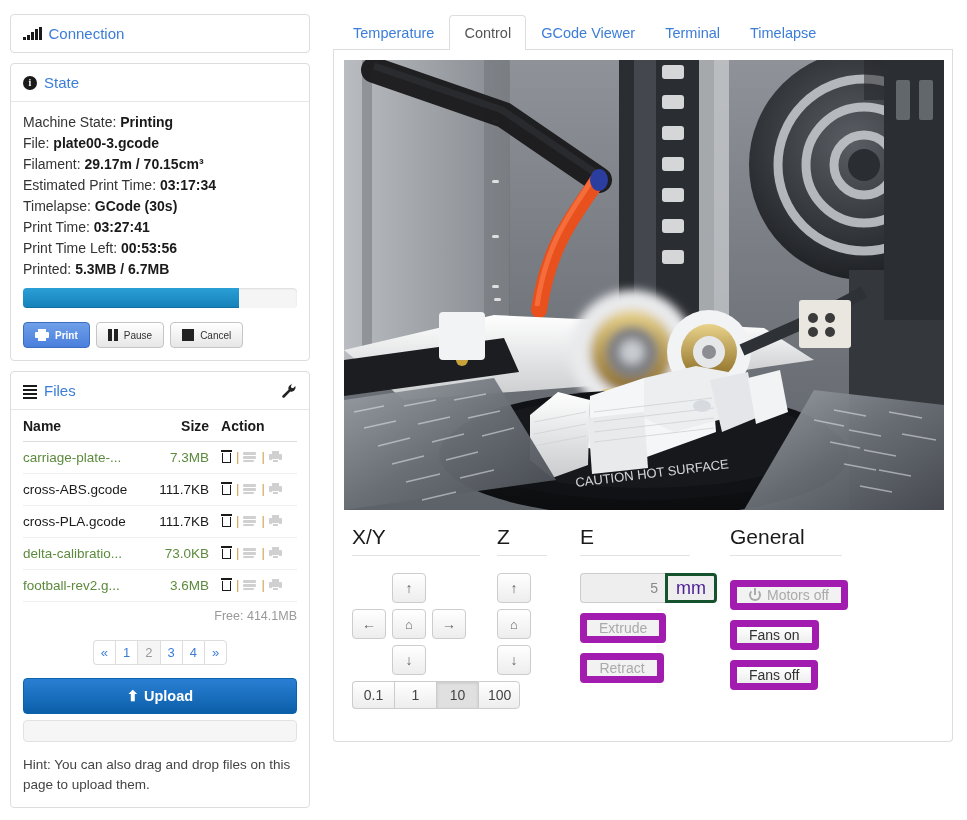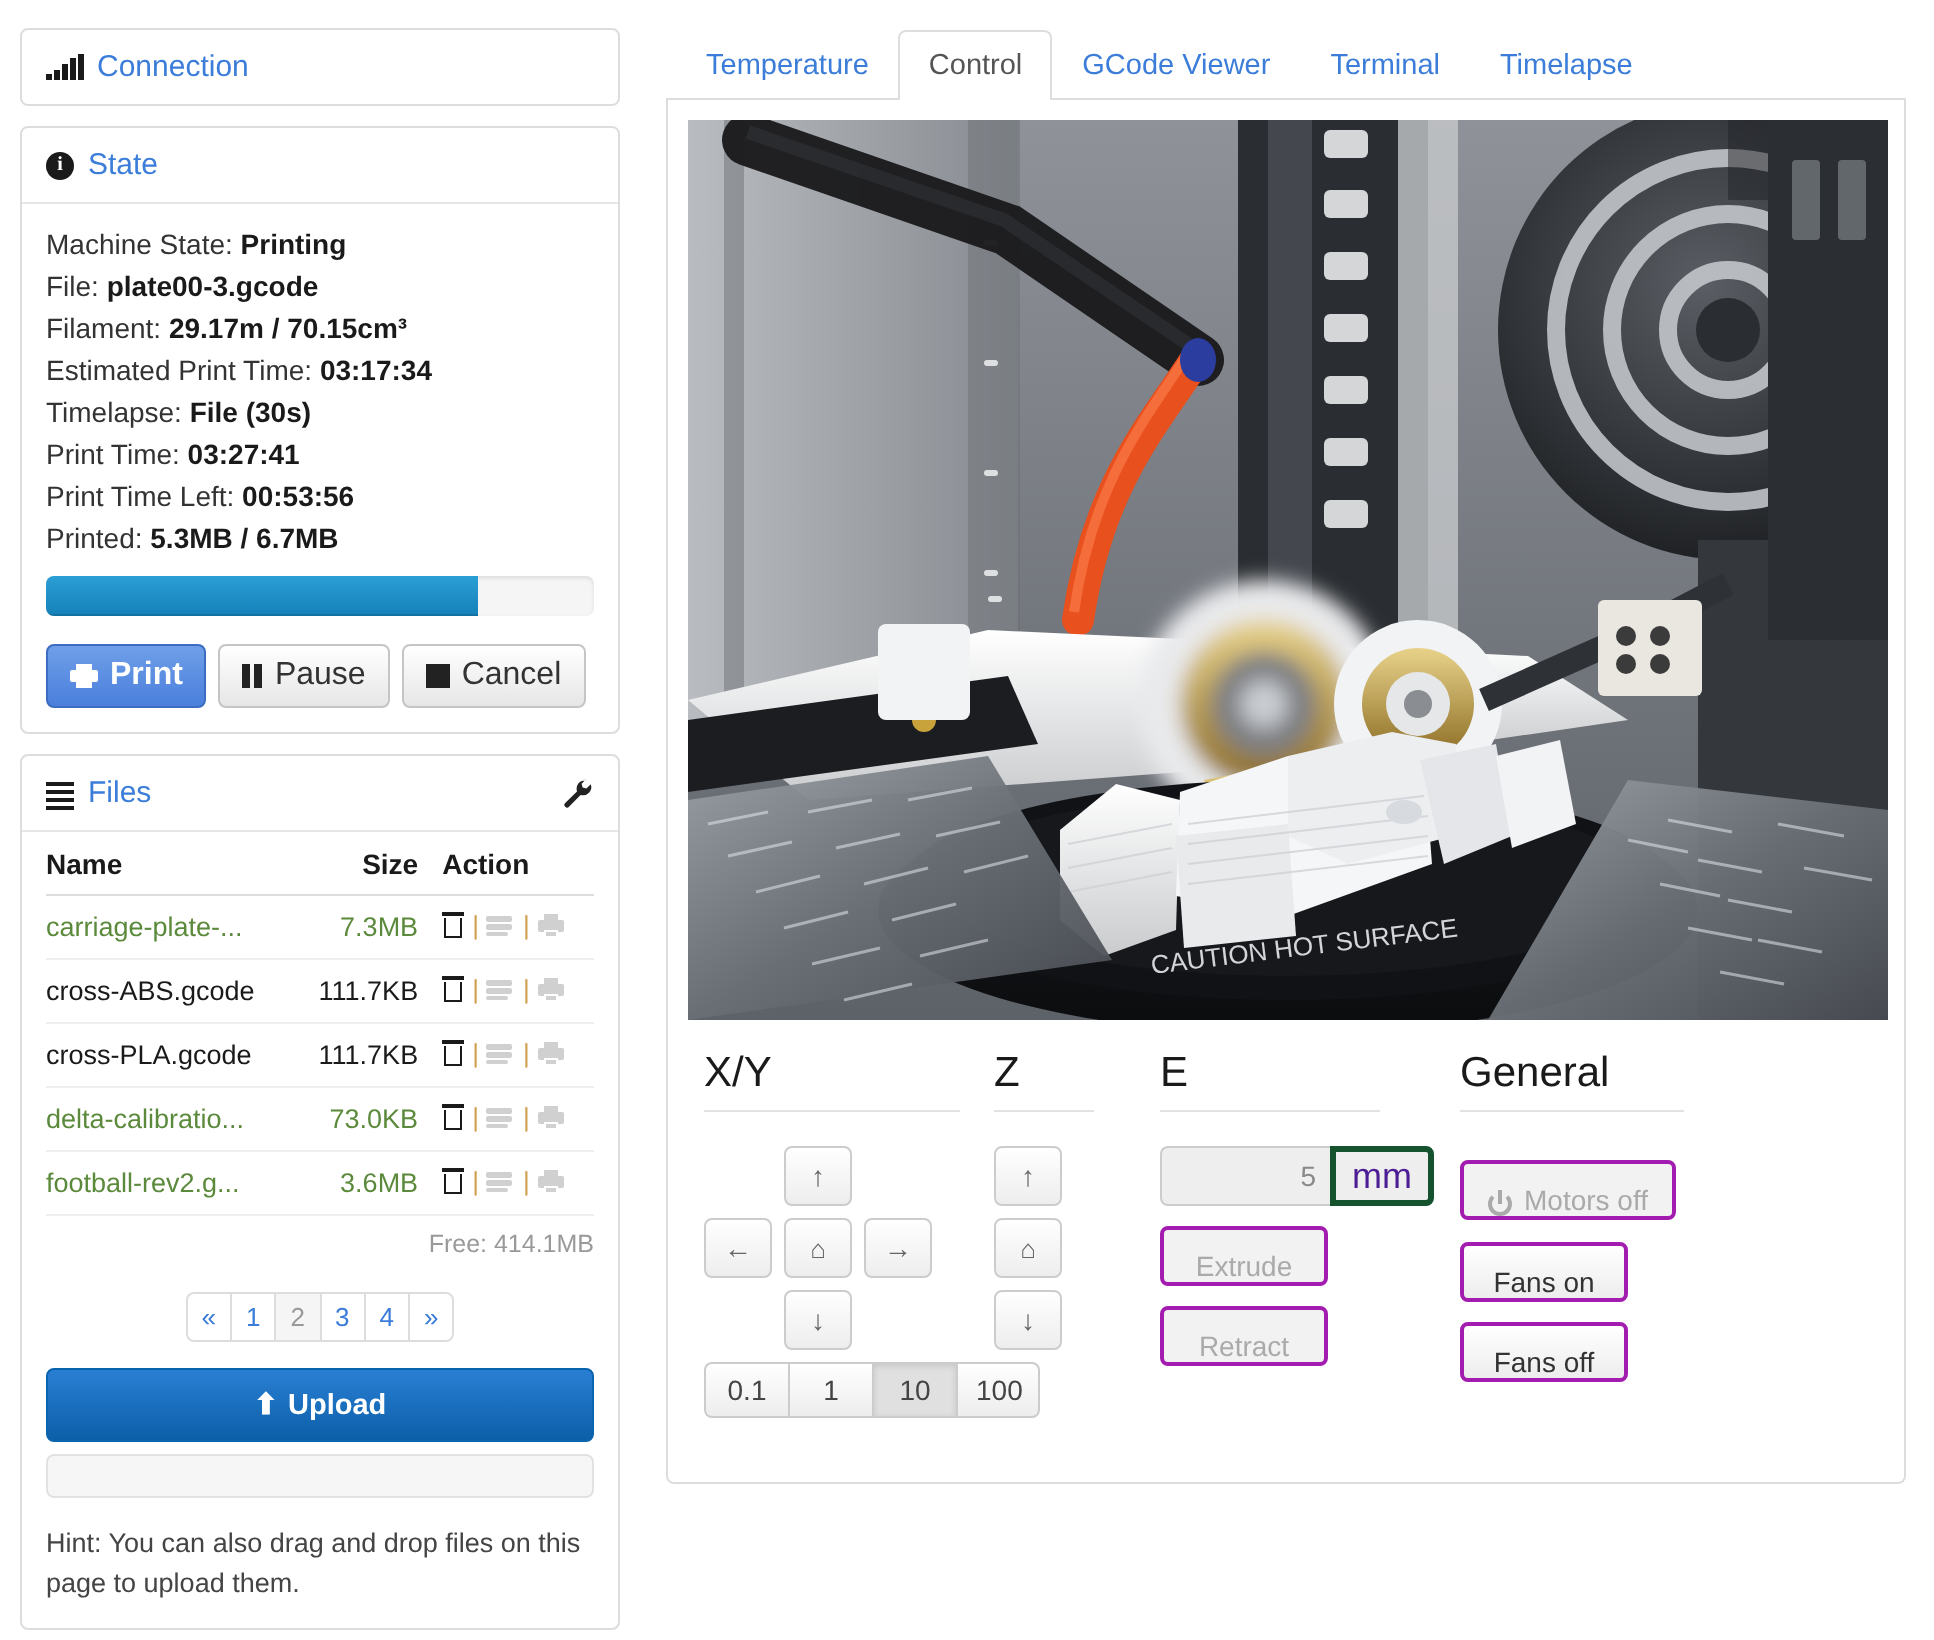--- a/index.html
+++ b/index.html
@@ -71,21 +71,21 @@
   }
   .progress-bar {
     height: 100%;
     background: linear-gradient(to bottom,#2a9fd6,#1580b8);
     box-shadow: inset 0 -1px 0 rgba(0,0,0,.12);
   }
 
   .btn-row { display: flex; gap: 6px; margin-top: 14px; }
   .btn {
     font-family: "Liberation Sans", sans-serif;
-    font-size: 16px;
+    font-size: 10px;
     padding: 6px 11px;
     border-radius: 4px;
     border: 1px solid #c5c5c5;
     background: linear-gradient(to bottom,#ffffff,#e6e6e6);
     color: #333;
     display: inline-flex; align-items: center; gap: 6px;
     cursor: pointer;
     white-space: nowrap;
   }
   .btn.primary {
@@ -264,25 +264,25 @@
   }
   .e-addon {
     height: 30px; padding: 0 8px;
     border: 3px solid #14532d;
     border-radius: 0 4px 4px 0;
     background: #eeeeee;
     display: inline-flex; align-items: center;
     font-size: 18px; color: #4c1d95;
   }
   .wbtn {
-    display: inline-flex; align-items: flex-end; justify-content: center; gap: 6px;
+    display: inline-flex; align-items: center; justify-content: center; gap: 6px;
     min-width: 84px; height: 30px;
     margin-top: 10px;
     padding: 0 12px;
-    border: 2px solid #a21caf;
+    border: 7px solid #a21caf;
     border-radius: 4px;
     background: linear-gradient(to bottom,#ffffff,#ededed);
     font-size: 14px; color: #333;
     cursor: pointer;
   }
   .wbtn.dis { color: #aaa; background: #f2f2f2; cursor: default; }
   .power-ico {
     width: 12px; height: 12px; border-radius: 50%;
     border: 2px solid currentColor; border-top-color: transparent;
     position: relative; display: inline-block;
@@ -334,21 +334,21 @@
         <div class="state-line">
           <span>Filament:</span>
           <b>29.17m / 70.15cm³</b>
         </div>
         <div class="state-line">
           <span>Estimated Print Time:</span>
           <b>03:17:34</b>
         </div>
         <div class="state-line">
           <span>Timelapse:</span>
-          <b>File (30s)</b>
+          <b>GCode (30s)</b>
         </div>
         <div class="state-line">
           <span>Print Time:</span>
           <b>03:27:41</b>
         </div>
         <div class="state-line">
           <span>Print Time Left:</span>
           <b>00:53:56</b>
         </div>
         <div class="state-line">

